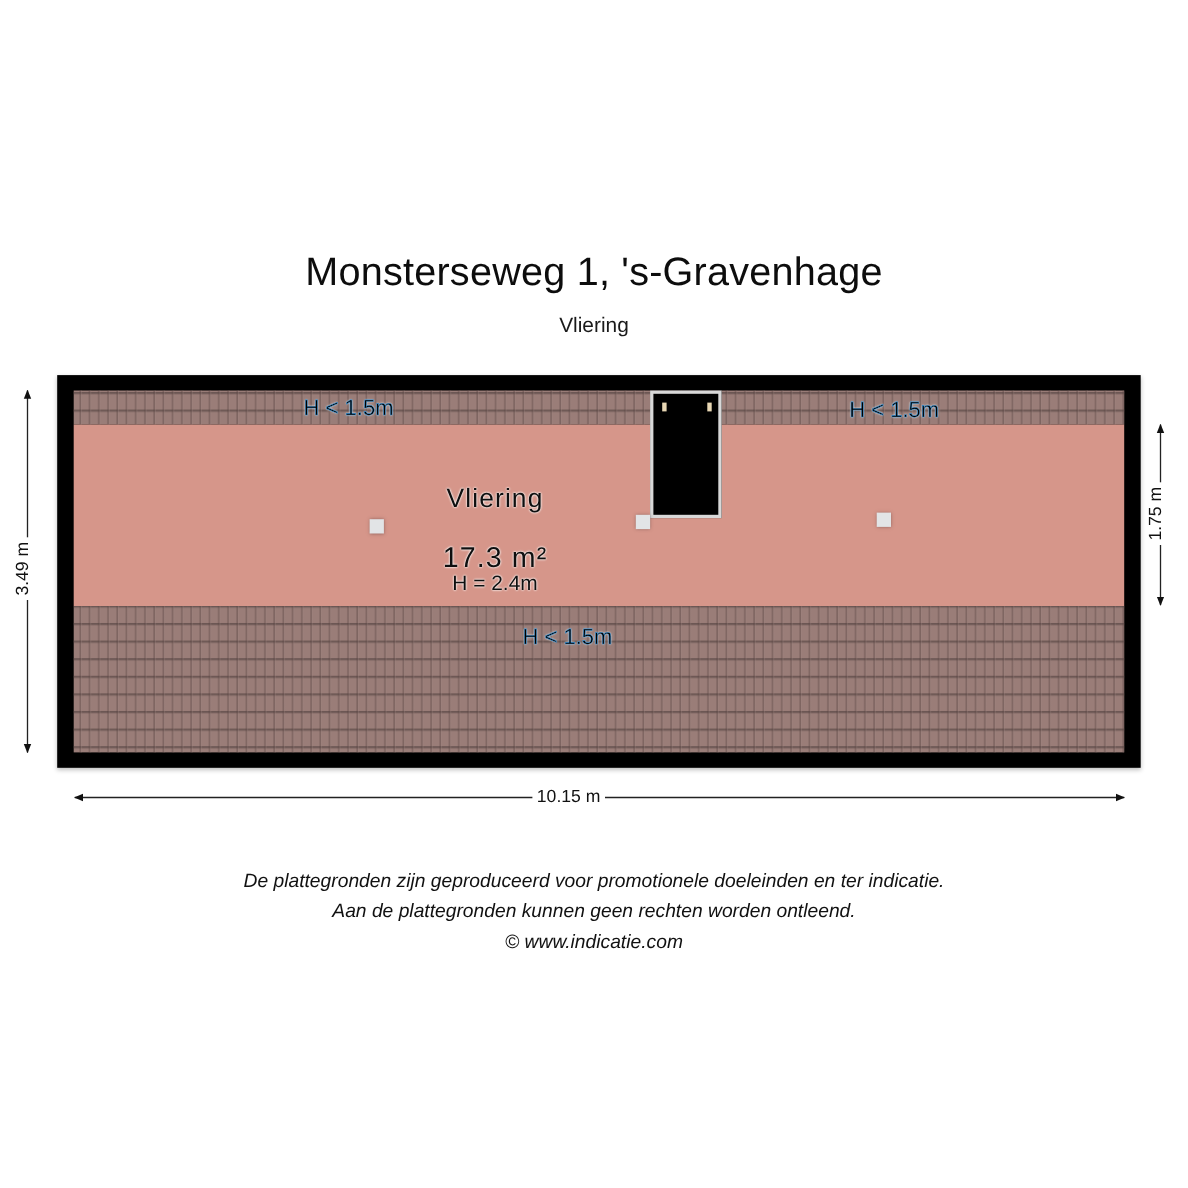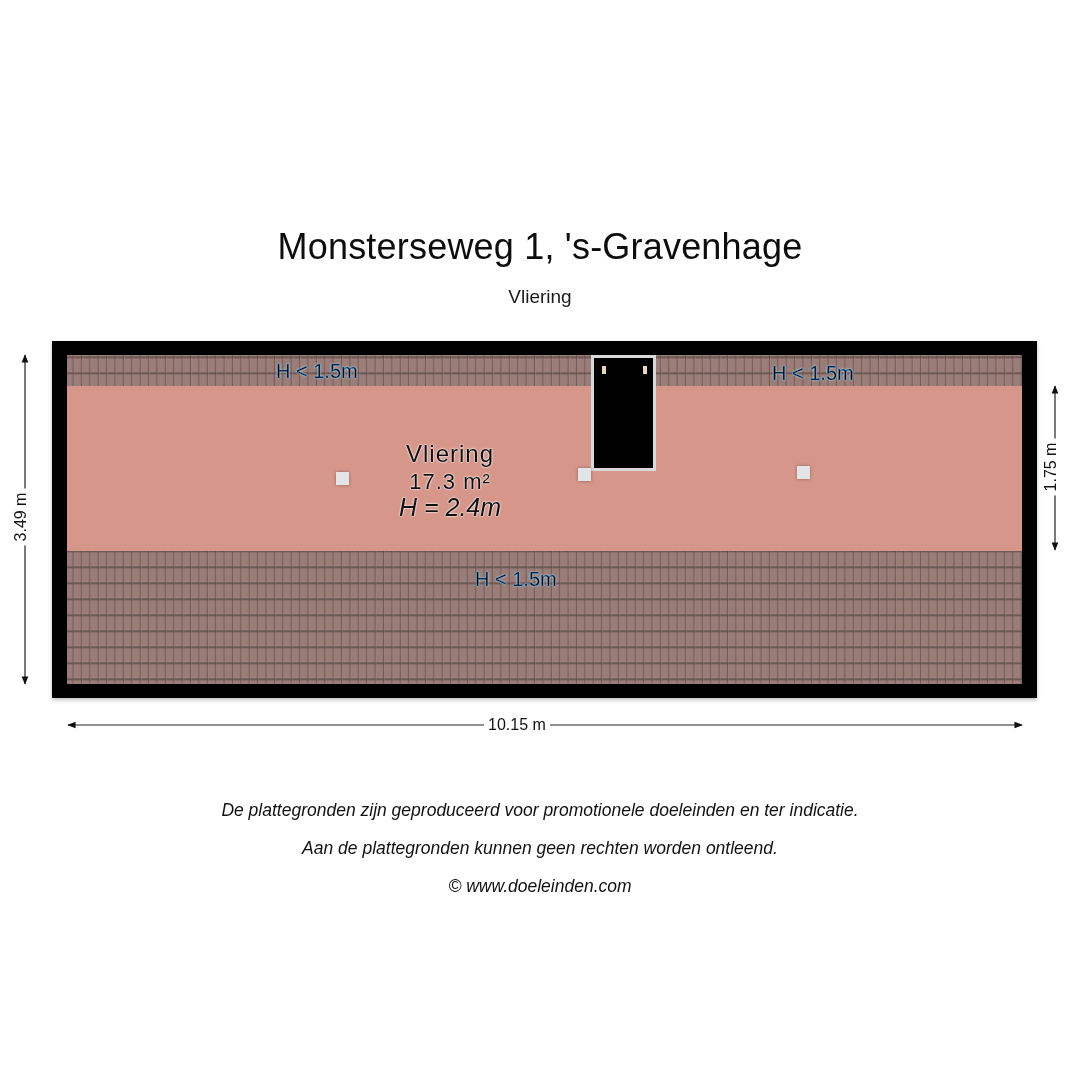--- a/index.html
+++ b/index.html
@@ -60,22 +60,22 @@
       background: #e2e4e6;
       box-shadow: 0 0 3px rgba(90,60,60,0.55);
     }
     .room-label {
       left: 370px; width: 160px; top: 440px;
       text-align: center;
       color: #0f0f0f;
       text-shadow: 0 0 2px #fff, 0 0 2px #fff;
     }
     .room-name { font-size: 24px; letter-spacing: 1px; line-height: 28px; }
-    .room-area { font-size: 22px; letter-spacing: 1px; line-height: 28px; }
-    .room-height { font-size: 25px; line-height: 22px; font-style: italic; }
+    .room-area { font-size: 26px; letter-spacing: 1px; line-height: 28px; margin-top: 24px; }
+    .room-height { font-size: 19px; line-height: 22px; }
     .hlabel {
       font-size: 20px;
       color: #000000;
       -webkit-text-stroke: 0.5px #2e86c8;
       text-shadow: 0 0 1px #ffffff, 0 0 2px #e6f4ff;
       white-space: nowrap;
     }
     .dim-text {
       font-size: 16px;
       color: #111;
@@ -84,21 +84,21 @@
       white-space: nowrap;
     }
     .footer {
       left: 0; width: 1080px; top: 783px;
       text-align: center;
       font-size: 17.5px;
       font-style: italic;
       color: #111;
       line-height: 22px;
     }
-    .footer div { margin: 16px; }
+    .footer div { margin: 6px; }
   </style>
 </head>
 <body>
 
 <div class="abs title">Monsterseweg 1, 's-Gravenhage</div>
 <div class="abs subtitle">Vliering</div>
 
 <div class="abs frame"></div>
 <div class="abs tiles tiles-top"></div>
 <div class="abs room"></div>
@@ -137,14 +137,14 @@
   <line x1="1055" y1="386" x2="1055" y2="550" stroke="#222" stroke-width="1.2" marker-start="url(#arr)" marker-end="url(#arr)"></line>
 </svg>
 
 <div class="abs dim-text" style="left:484px; top:716px;">10.15 m</div>
 <div class="abs dim-text" style="left:-7px; top:508px; transform: rotate(-90deg);">3.49 m</div>
 <div class="abs dim-text" style="left:1023px; top:458px; transform: rotate(-90deg);">1.75 m</div>
 
 <div class="abs footer">
   <div>De plattegronden zijn geproduceerd voor promotionele doeleinden en ter indicatie.</div>
   <div>Aan de plattegronden kunnen geen rechten worden ontleend.</div>
-  <div>© www.doeleinden.com</div>
+  <div>© www.indicatie.com</div>
 </div>
 
 </body></html>

